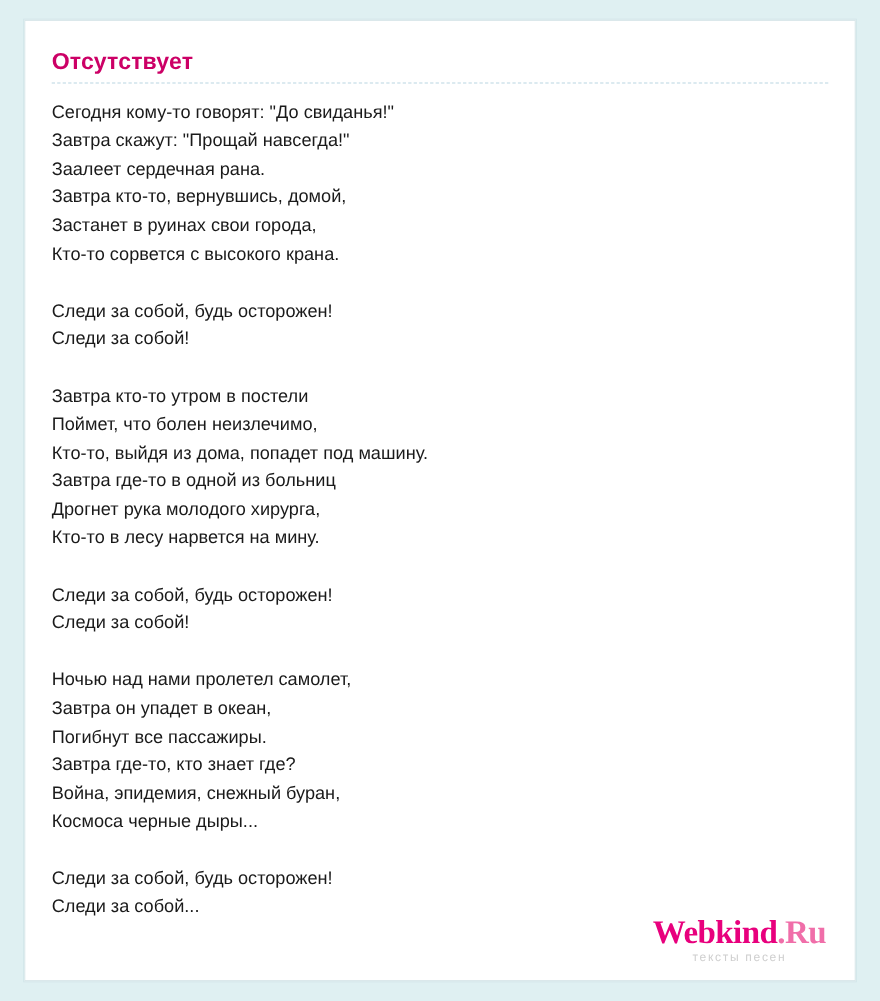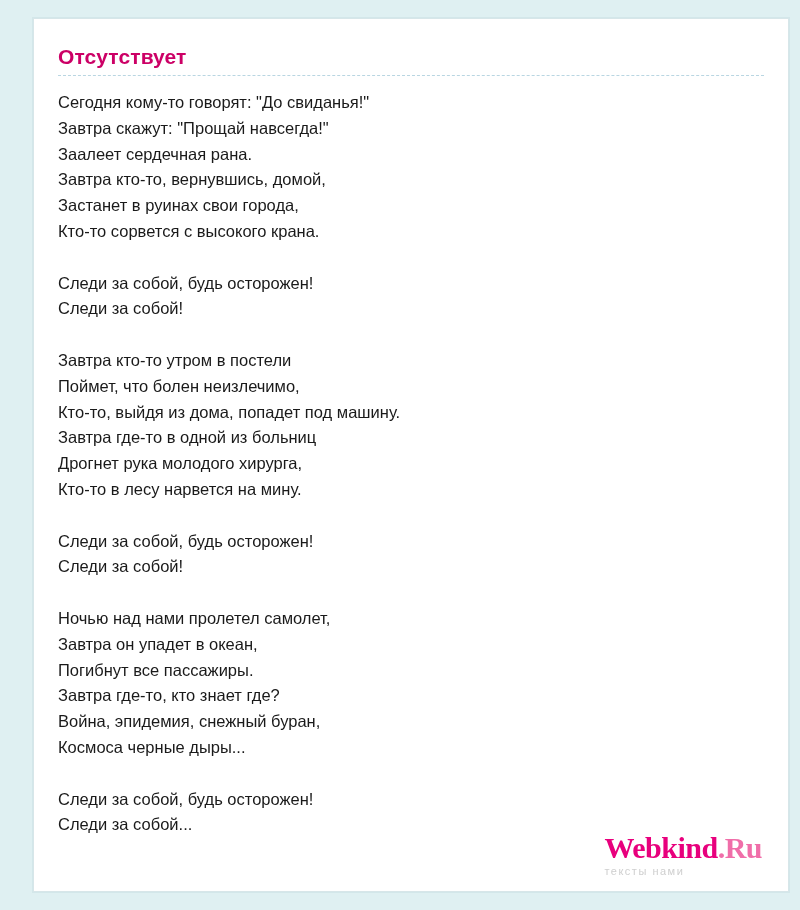--- a/index.html
+++ b/index.html
@@ -8,21 +8,21 @@
   }
   body {
     width: 800px;
     height: 910px;
     background: #dff0f2;
     font-family: "Liberation Sans", sans-serif;
     overflow: hidden;
   }
   .page-frame {
     position: absolute;
-    left: 33px;
+    left: 22px;
     top: 18px;
     width: 756px;
     height: 874px;
     background: #ffffff;
     box-sizing: border-box;
     border: 1px solid #d7e6e9;
     box-shadow: 0 0 0 1px rgba(190, 215, 220, 0.35);
   }
   .content {
     padding: 26px 24px 0 24px;
@@ -56,21 +56,21 @@
     line-height: 25.8px;
     color: #1a1a1a;
     white-space: pre-wrap;
     margin: 0;
     font-family: "Liberation Sans", sans-serif;
   }
   .footer-logo {
     position: absolute;
     right: 26px;
     bottom: 14px;
-    text-align: left;
+    text-align: center;
     user-select: none;
     margin-top: 16px;
   }
   .logo-main {
     font-size: 30px;
     font-weight: bold;
     color: #e8007d;
     letter-spacing: -0.5px;
     line-height: 1;
     font-family: "Liberation Serif", serif;
@@ -123,15 +123,15 @@
 Война, эпидемия, снежный буран,
 Космоса черные дыры...
 
 Следи за собой, будь осторожен!
 Следи за собой...</div>
 
   </div>
 
   <div class="footer-logo">
     <div class="logo-main"><span>Webkind</span><span class="logo-ru">.Ru</span></div>
-    <div class="logo-sub">тексты нами</div>
+    <div class="logo-sub">тексты песен</div>
   </div>
 </div>
 
 </body></html>

